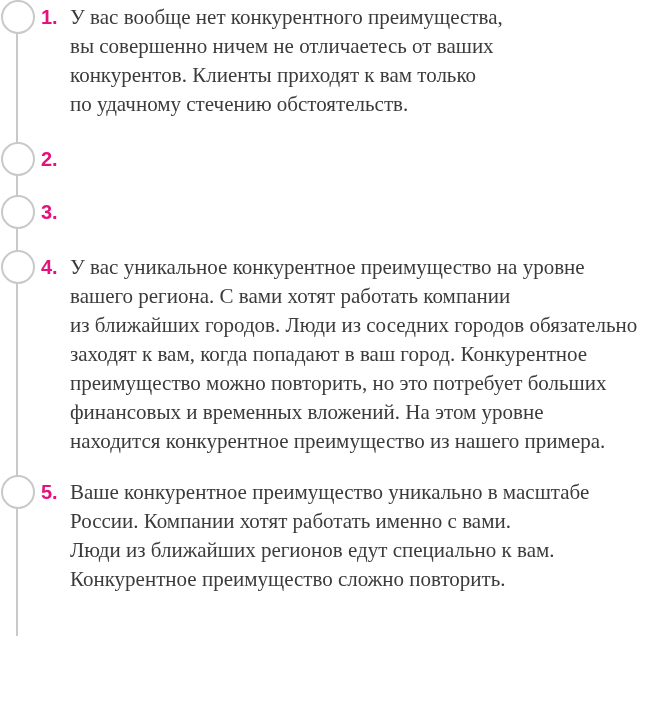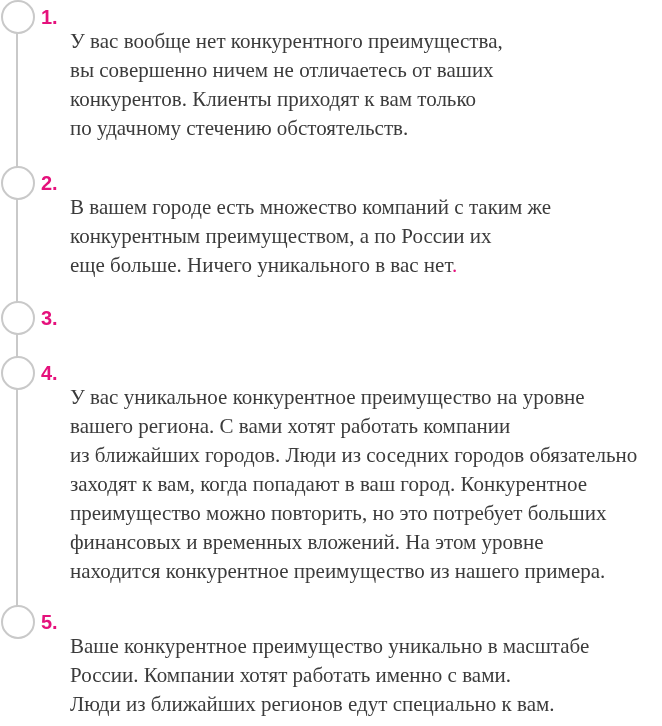--- a/index.html
+++ b/index.html
@@ -54,21 +54,20 @@
     font-weight: bold;
     font-size: 20px;
     line-height: 29px;
     color: #e5117c;
   }
   .text {
     font-size: 21px;
     line-height: 29px;
     color: #3b3b3b;
     white-space: pre;
-    margin-top: 24px;
   }
   .accent { color: #e5117c; }
 </style>
 </head>
 <body>
 
 <div class="page">
   <div class="timeline-line"></div>
   <div class="items">
 
@@ -77,23 +76,20 @@
       <span class="num">1.</span>
       <div class="text"><span>У вас вообще нет конкурентного преимущества,
 вы совершенно ничем не отличаетесь от ваших
 конкурентов. Клиенты приходят к вам только
 по удачному стечению обстоятельств.</span><span class="accent"></span></div>
     </div>
 
     <div class="item item-2">
       <span class="circle"></span>
       <span class="num">2.</span>
-      <div class="text"><span>В вашем городе есть множество компаний с таким же
-конкурентным преимуществом, а по России их
-еще больше. Ничего уникального в вас нет</span><span class="accent">.</span></div>
     </div>
 
     <div class="item item-3">
       <span class="circle"></span>
       <span class="num">3.</span>
     </div>
 
     <div class="item item-4">
       <span class="circle"></span>
       <span class="num">4.</span>

